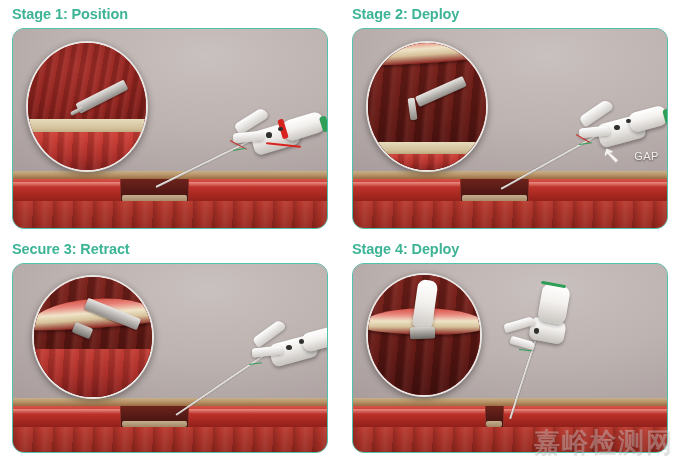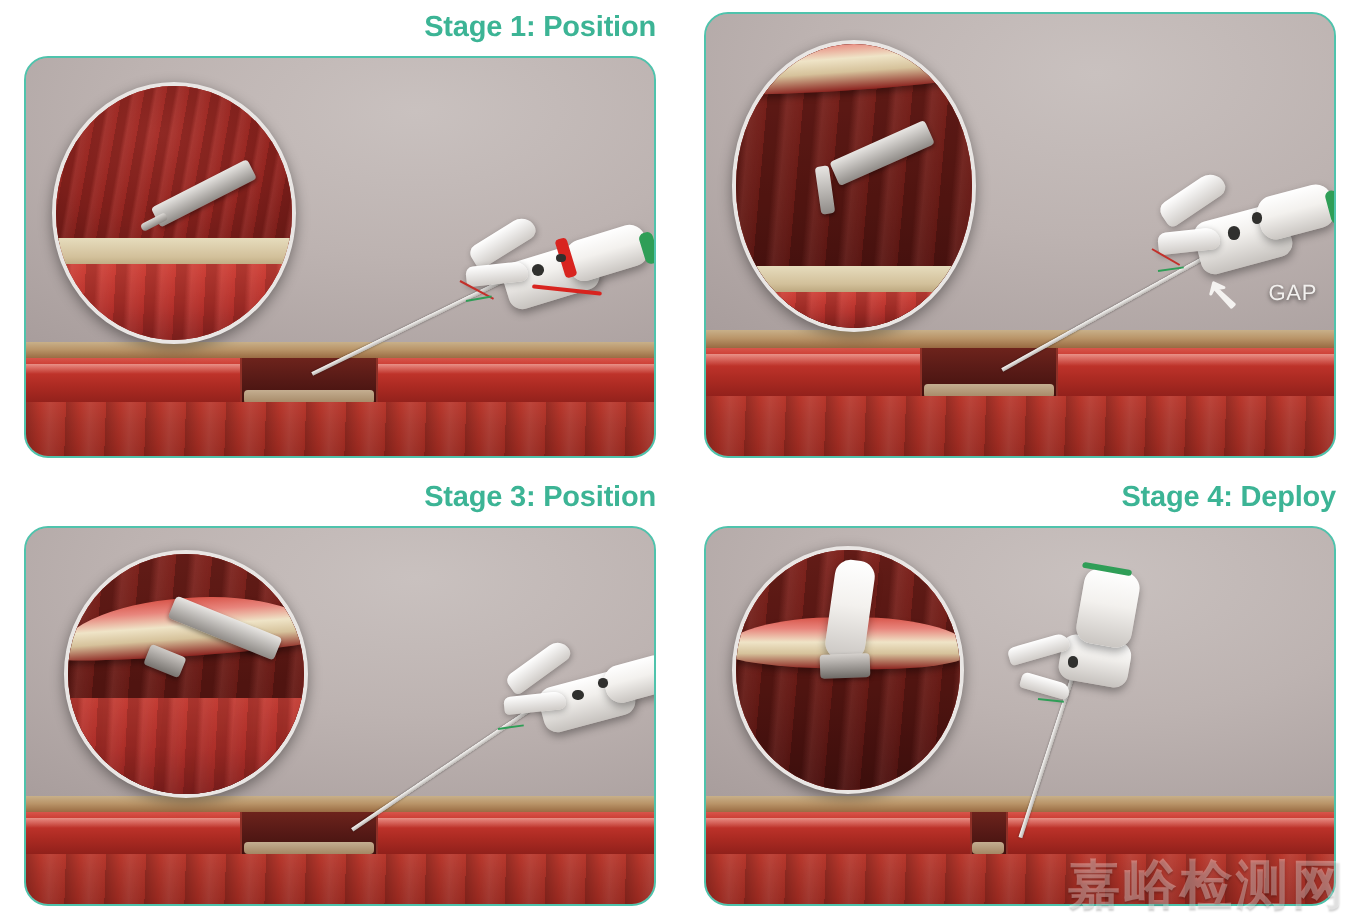--- a/index.html
+++ b/index.html
@@ -25,21 +25,21 @@
   }
 
   .stage-cell {
     position: relative;
     padding: 3px 12px 0 12px;
     display: flex;
     flex-direction: column;
   }
 
   .stage-title {
-    text-align: right;
+    text-align: left;
     font-size: 14.5px;
     font-weight: bold;
     letter-spacing: -0.1px;
     color: #3cb495;
     line-height: 22px;
     height: 22px;
     white-space: nowrap;
     user-select: none;
   }
 
@@ -265,20 +265,21 @@
             <div class="m-fat"></div>
             <div class="m-muscle"></div>
             <div class="i-clip" style="left:40%;top:38%;width:46%;height:9%;transform:rotate(-27deg);"></div>
             <div class="i-tip" style="left:36%;top:52%;width:12%;height:3%;transform:rotate(-27deg);background:linear-gradient(180deg,#dddad6,#8b8783);"></div>
           </div>
         </div>
       </div>
     </div>
 
     <div class="stage-cell">
+      <div class="stage-title">Stage 2: Deploy</div>
       <div class="panel">
         <div class="scene">
           <div class="bg-wall"></div>
           <div class="fascia"></div>
           <div class="tube"></div>
           <div class="tube-gap"></div>
           <div class="deep"></div>
 
           <div class="instrument" style="left:0;top:0;right:0;bottom:0;">
             <div class="i-needle" style="left:47%;top:80%;width:40%;height:1.6px;transform:rotate(-29deg);"></div>
@@ -306,21 +307,21 @@
             <div class="m-fat" style="top:78%;height:11%;"></div>
             <div class="m-muscle" style="top:87%;"></div>
             <div class="i-clip" style="left:40%;top:34%;width:44%;height:9%;transform:rotate(-24deg);"></div>
             <div class="i-clip" style="left:35%;top:43%;width:6%;height:17%;transform:rotate(-8deg);"></div>
           </div>
         </div>
       </div>
     </div>
 
     <div class="stage-cell">
-      <div class="stage-title">Stage 3: Position</div>
+      <div class="stage-title">Secure 3: Retract</div>
       <div class="panel">
         <div class="scene">
           <div class="bg-wall"></div>
           <div class="fascia"></div>
           <div class="tube"></div>
           <div class="tube-gap"></div>
           <div class="deep"></div>
 
           <div class="instrument" style="left:0;top:0;right:0;bottom:0;">
             <div class="i-needle" style="left:52%;top:80%;width:37%;height:1.6px;transform:rotate(-34deg);"></div>

